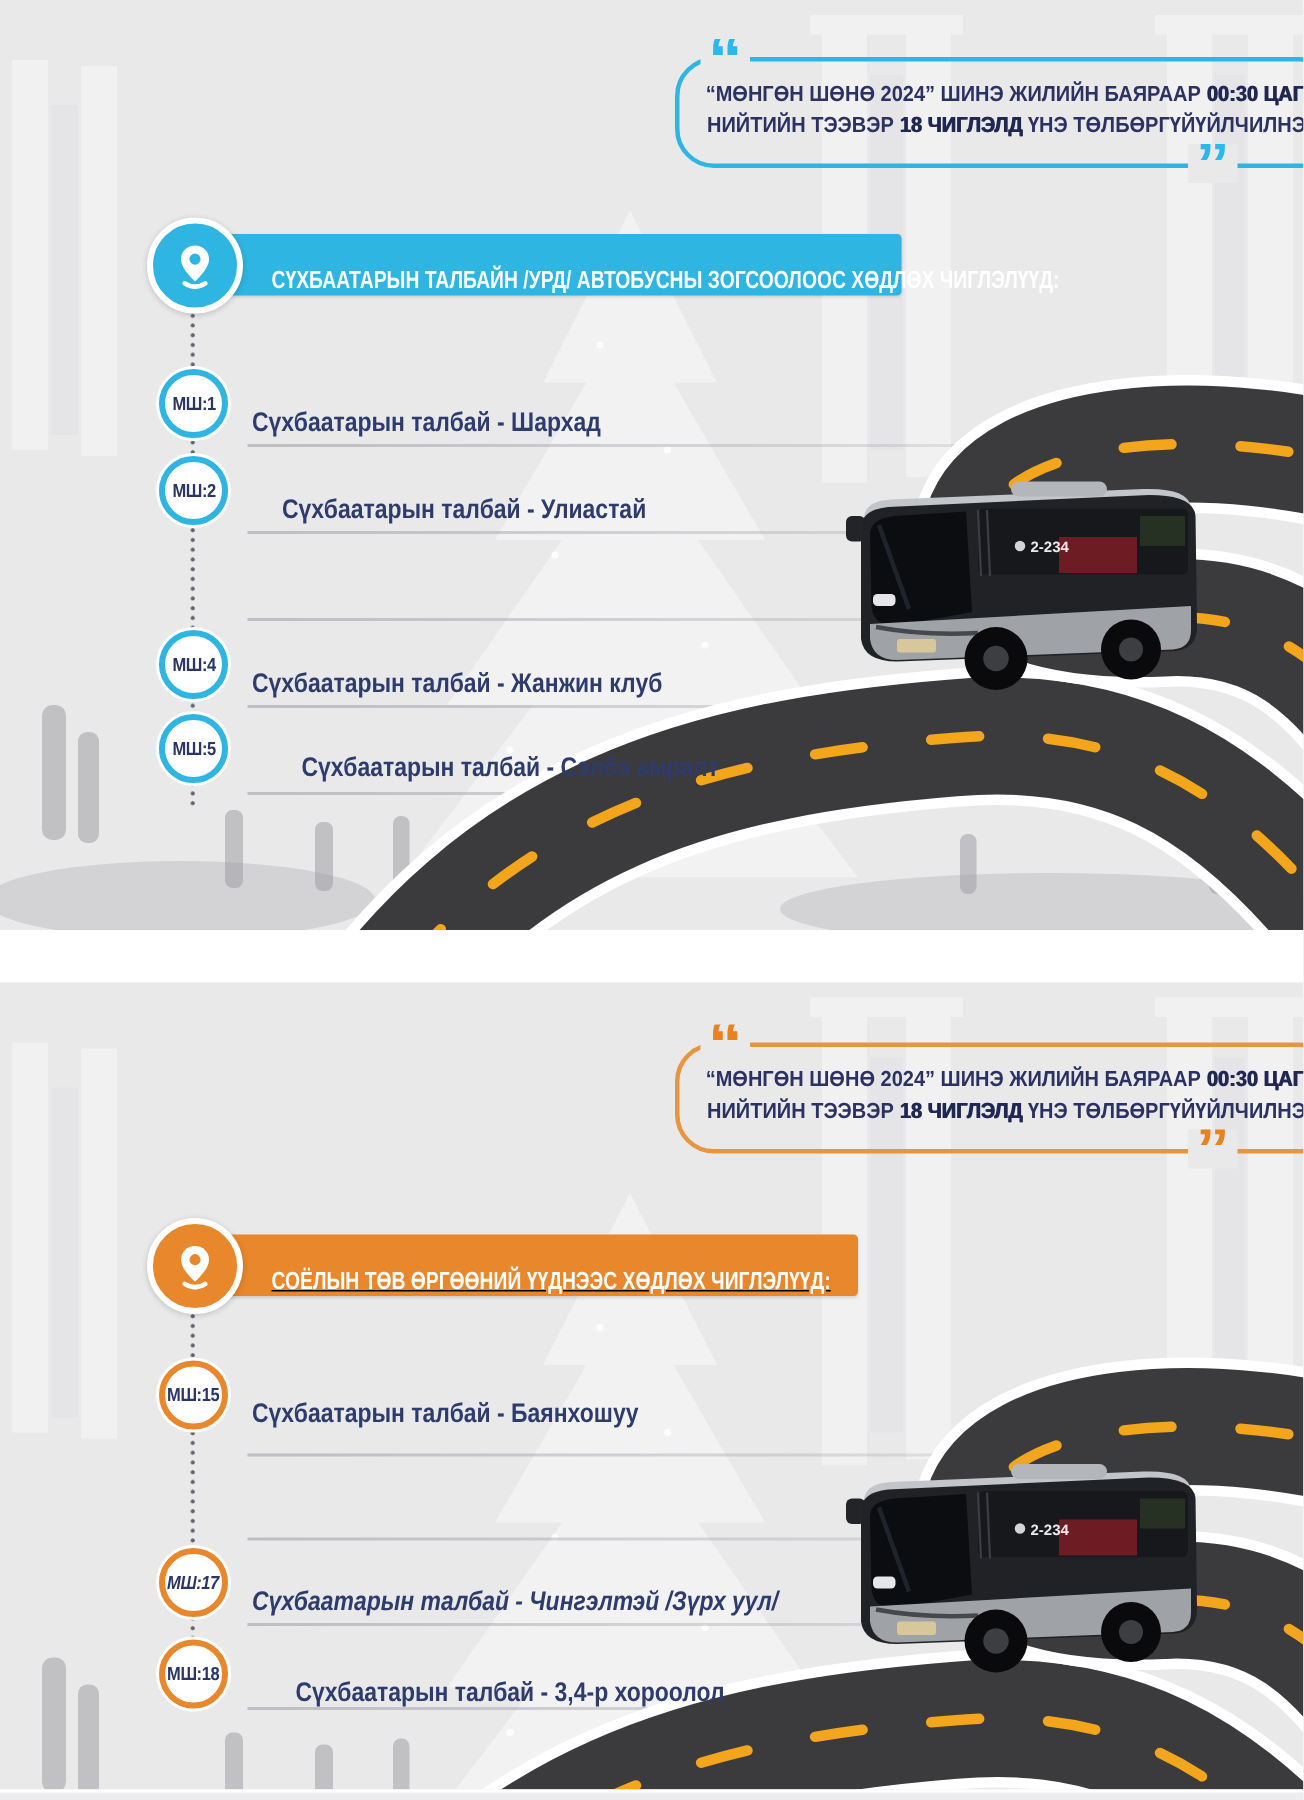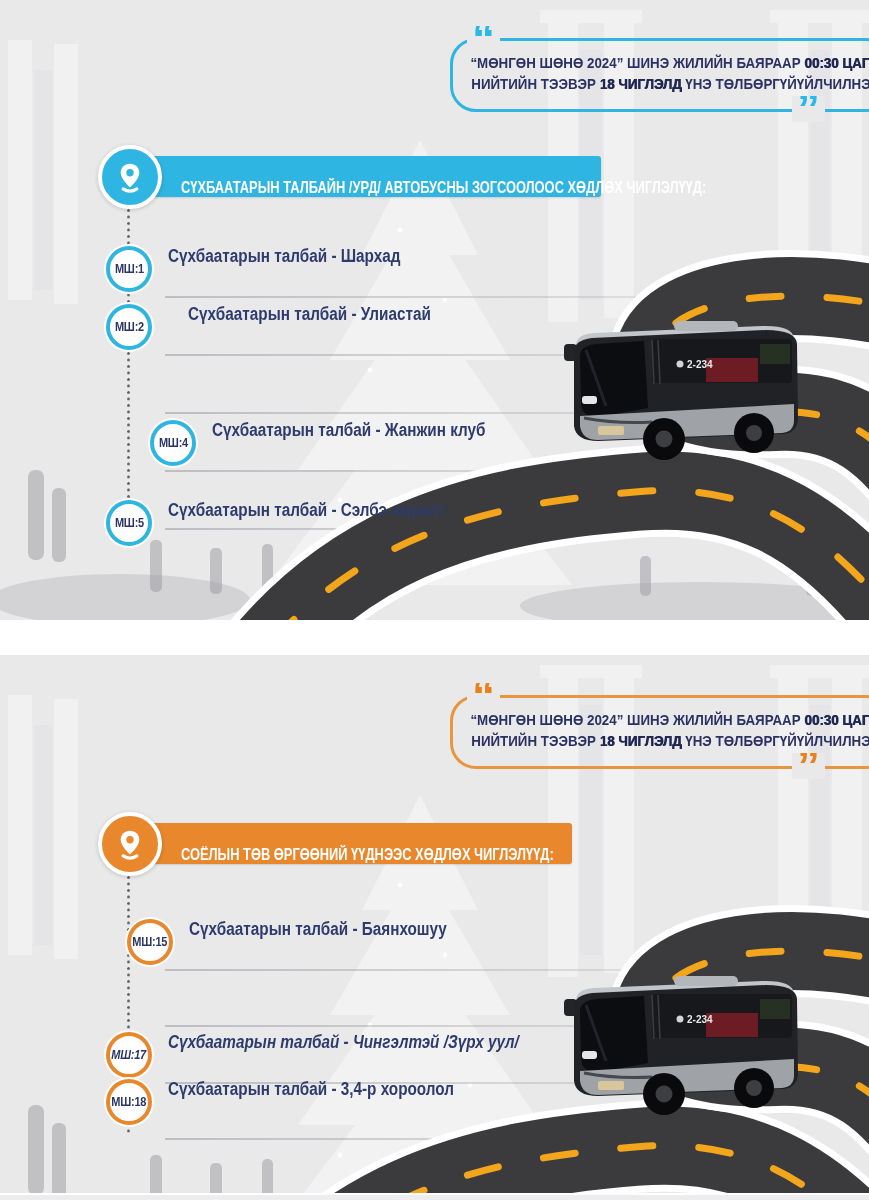--- a/index.html
+++ b/index.html
@@ -26,56 +26,56 @@
   .q-line{display:block;text-align:center;white-space:nowrap;
           transform:scaleX(.92);transform-origin:center;
           color:#2b3263;font-size:14.5px;font-weight:700;line-height:21px;}
   .q-strong{color:#1f2752;text-shadow:.7px 0 0 currentColor;}
 
   
   .banner{position:absolute;left:129px;height:41px;background:var(--accent);z-index:5;
           border-radius:3px;display:flex;align-items:flex-end;padding-left:52px;
           box-sizing:border-box;box-shadow:0 1px 2px rgba(0,0,0,.12);}
   .panel-top .banner{top:156px;width:472px;}
-  .panel-bottom .banner{top:168px;width:443px;}
+  .panel-bottom .banner{top:168px;width:443px;text-decoration:underline;}
   .banner span{color:#fff;font-size:16.5px;font-weight:700;white-space:nowrap;
                display:inline-block;transform:scaleX(.78);transform-origin:left center;}
   .pin{position:absolute;left:98px;width:56px;height:56px;border-radius:50%;z-index:6;
        background:var(--accent);border:4px solid #fff;
        box-shadow:0 1px 4px rgba(0,0,0,.18);display:flex;align-items:center;justify-content:center;}
   .panel-top .pin{top:145px;}
   .panel-bottom .pin{top:157px;}
 
   
   .dots{position:absolute;left:127px;width:3px;z-index:4;
         background-image:radial-gradient(circle at 1.5px 1.5px,#63636b 1.1px,rgba(0,0,0,0) 1.6px);
         background-size:3px 6.5px;background-repeat:repeat-y;}
   .panel-top .dots{top:209px;height:330px;}
   .panel-bottom .dots{top:221px;height:258px;}
 
   
-  .row{position:absolute;left:106px;height:46px;display:flex;align-items:flex-start;z-index:5;}
+  .row{position:absolute;left:106px;height:46px;display:flex;align-items:flex-end;z-index:5;}
   .badge{width:38px;height:38px;border-radius:50%;background:#fff;flex:0 0 auto;
          border:4px solid var(--accent);box-shadow:0 0 0 2px #fff;
          display:flex;align-items:center;justify-content:center;}
   .badge span{font-size:12.5px;font-weight:700;color:#2b3566;white-space:nowrap;
               display:inline-block;transform:scaleX(.88);letter-spacing:-.3px;}
   .label{margin-left:16px;font-size:18px;font-weight:700;color:#2d3b6d;white-space:nowrap;
          display:inline-block;transform:scaleX(.85);transform-origin:left center;}
   .sep{position:absolute;left:165px;width:640px;height:1.5px;z-index:1;
        background:linear-gradient(to right,rgba(155,155,162,.55),rgba(155,155,162,.28) 65%,rgba(155,155,162,0));}
 
   
   .panel-top .r0{top:246px;}.panel-top .r1{top:304px;gap:20px;}.panel-top .r2{top:362px;}
-  .panel-top .r3{top:420px;margin-left:44px;}.panel-top .r4{top:500px;}
+  .panel-top .r3{top:420px;}.panel-top .r4{top:476px;gap:33px;}
   .panel-top .s0{top:296px;}.panel-top .s1{top:354px;}.panel-top .s2{top:412px;}
   .panel-top .s3{top:470px;}.panel-top .s4{top:528px;}
   
-  .panel-bottom .r0{top:264px;margin-left:21px;}.panel-bottom .r1{top:320px;}
-  .panel-bottom .r2{top:377px;font-style:italic;}.panel-bottom .r3{top:424px;}
+  .panel-bottom .r0{top:252px;}.panel-bottom .r1{top:320px;}
+  .panel-bottom .r2{top:377px;font-style:italic;}.panel-bottom .r3{top:438px;gap:29px;}
   .panel-bottom .s0{top:314px;}.panel-bottom .s1{top:370px;}
   .panel-bottom .s2{top:427px;}.panel-bottom .s3{top:483px;}
 
   .road{position:absolute;left:0;top:0;z-index:2;}
   .bus{position:absolute;left:556px;top:320px;z-index:3;}
 
   .next-strip{position:absolute;top:1193px;left:0;width:869px;height:7px;
               background:#ededef;border-top:2px solid #fff;box-sizing:border-box;z-index:9;}
 </style>
 </head>

